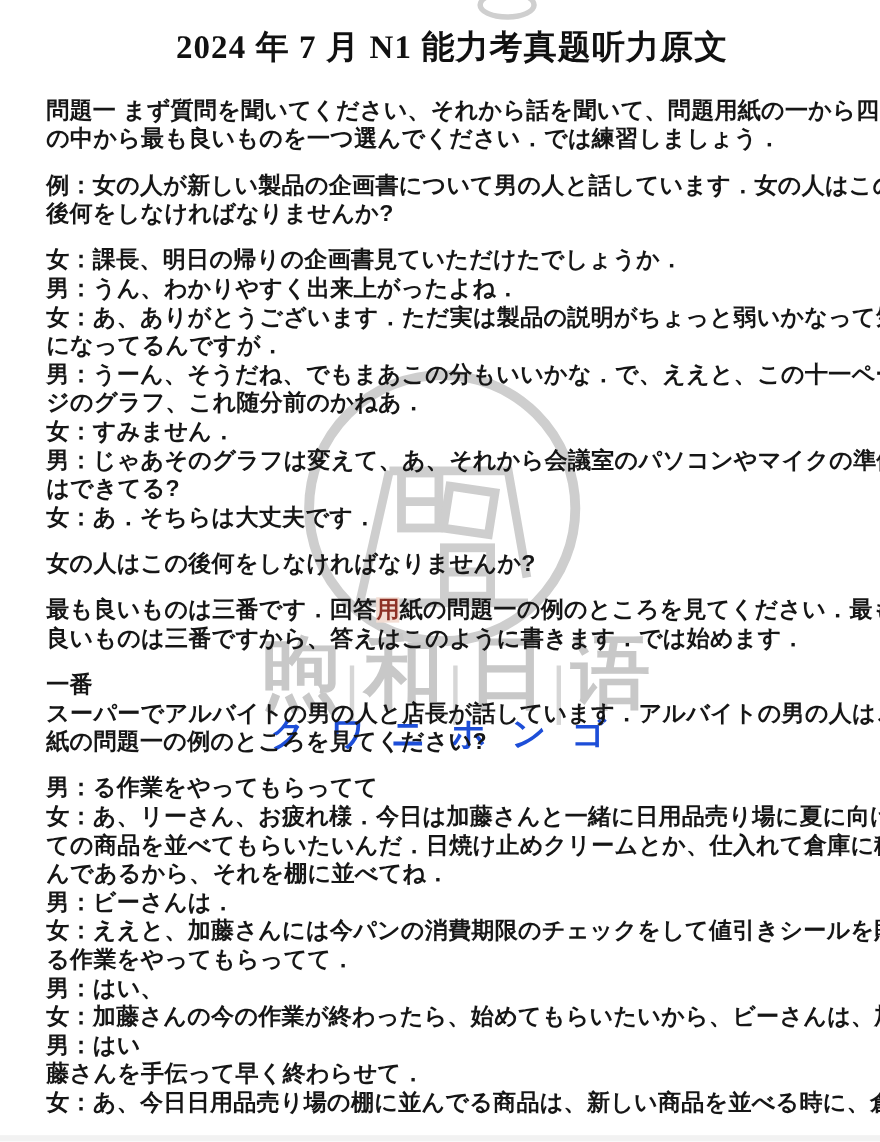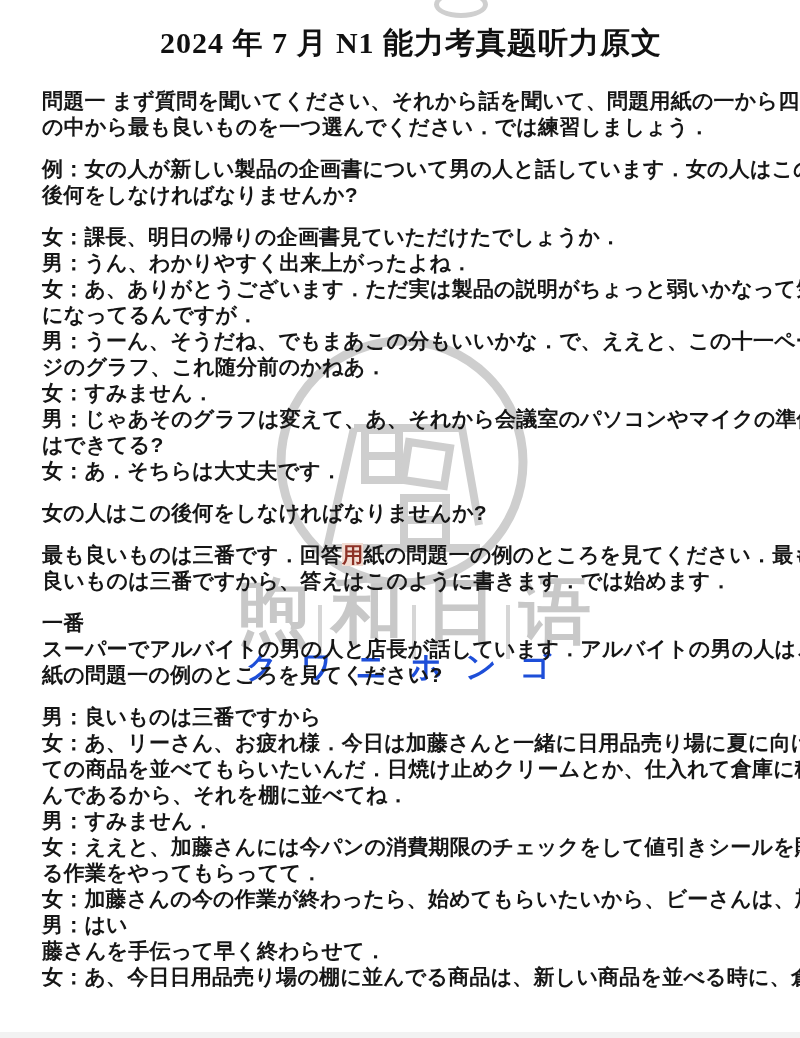--- a/index.html
+++ b/index.html
@@ -101,27 +101,28 @@
       <div class="block">
         <div class="line"><span>最も良いものは三番です．回答</span><span style="color: rgb(141, 49, 38); background: rgb(243, 221, 211);">用</span><span>紙の問題一の例のところを見てください．最も</span></div>
         <div class="line"><span>良いものは三番ですから、答えはこのように書きます．では始めます．</span></div>
       </div>
       <div class="block">
         <div class="line"><span>一番</span></div>
         <div class="line"><span>スーパーでアルバイトの男の人と店長が話しています．アルバイトの男の人はこ</span></div>
         <div class="line"><span>紙の問題一の例のところを見てください?</span></div>
       </div>
       <div class="block">
-        <div class="line"><span>男：良いものは三番ですから</span></div>
+        <div class="line"><span>男：る作業をやってもらってて</span></div>
         <div class="line"><span>女：あ、リーさん、お疲れ様．今日は加藤さんと一緒に日用品売り場に夏に向け</span></div>
         <div class="line"><span>ての商品を並べてもらいたいんだ．日焼け止めクリームとか、仕入れて倉庫に積</span></div>
         <div class="line"><span>んであるから、それを棚に並べてね．</span></div>
-        <div class="line"><span>男：すみません．</span></div>
+        <div class="line"><span>男：ビーさんは．</span></div>
         <div class="line"><span>女：ええと、加藤さんには今パンの消費期限のチェックをして値引きシールを貼</span></div>
         <div class="line"><span>る作業をやってもらってて．</span></div>
+        <div class="line"><span>男：はい、</span></div>
         <div class="line"><span>女：加藤さんの今の作業が終わったら、始めてもらいたいから、ビーさんは、加</span></div>
         <div class="line"><span>男：はい</span></div>
         <div class="line"><span>藤さんを手伝って早く終わらせて．</span></div>
         <div class="line"><span>女：あ、今日日用品売り場の棚に並んでる商品は、新しい商品を並べる時に、倉</span></div>
       </div>
     </div>
 
   <div class="bottom-strip"></div>
 </div>
 

